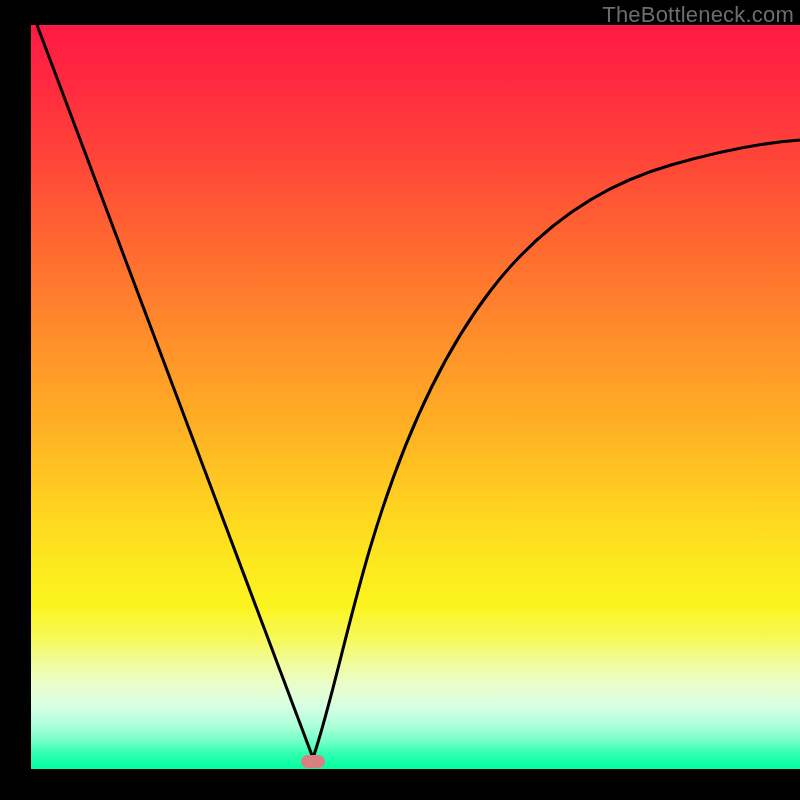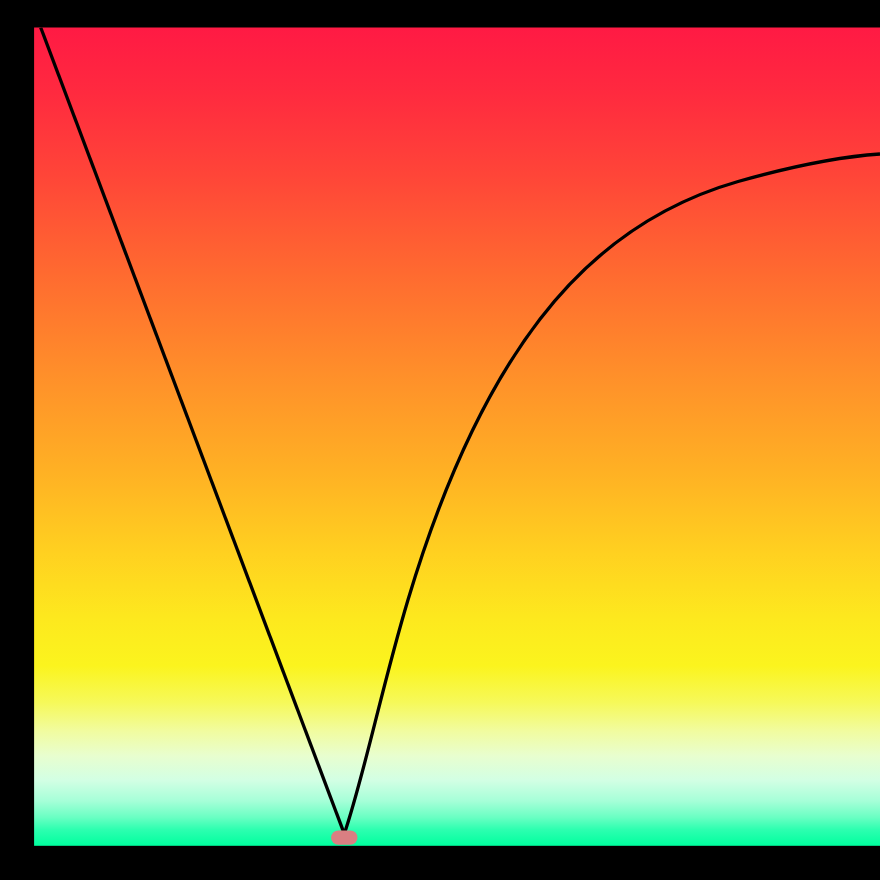--- a/index.html
+++ b/index.html
@@ -85,20 +85,21 @@
     left: 270px;
     top: 730px;
   }
 </style>
 </head>
 <body>
 
 <div class="left-bar"></div>
 
 <div class="frame">
+  <div class="watermark">TheBottleneck.com</div>
   <div class="plot-area">
     <svg class="curve" viewBox="0 0 769 744" preserveAspectRatio="none">
 
       <path d="M 6 0
                L 282 733" stroke="#000" stroke-width="3" fill="none"></path>
 
       <path d="M 282 733
                C 300 680, 316 600, 340 520
                C 370 420, 410 330, 460 265
                C 510 200, 570 160, 640 140

